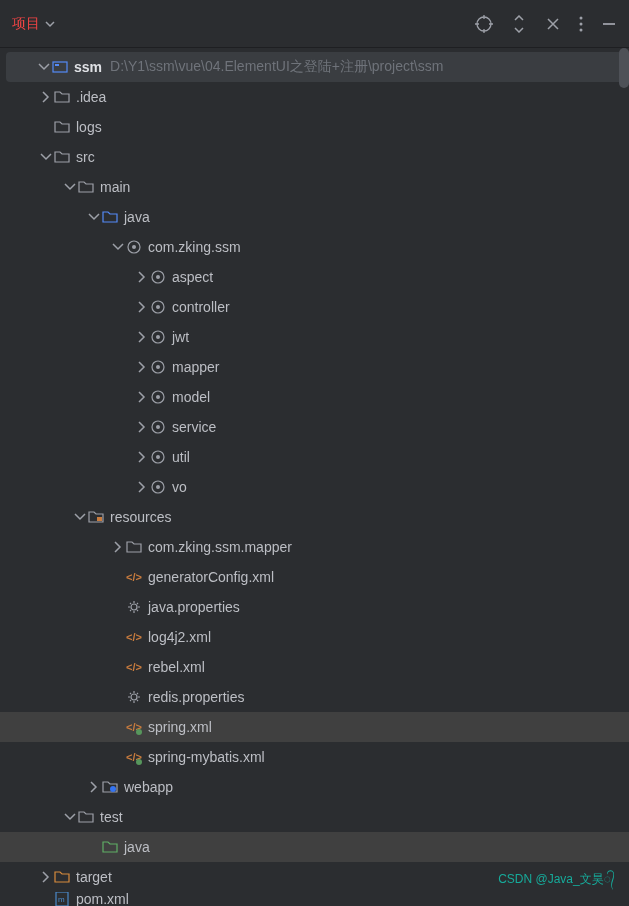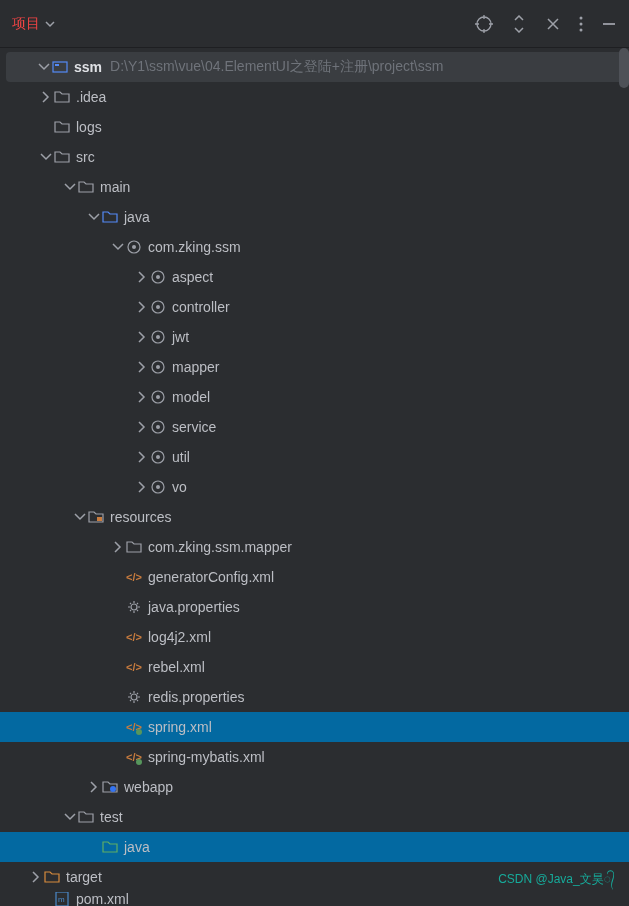--- a/index.html
+++ b/index.html
@@ -45,21 +45,21 @@
       align-items: center;
       height: 30px;
       cursor: pointer;
       padding-right: 8px;
     }
     .tree-row.selected {
       background: #3a3d41;
       border-radius: 4px;
     }
     .tree-row.highlight-green {
-      background: #0369a1;
+      background: #404040;
     }
     .chevron {
       width: 16px;
       height: 16px;
       display: flex;
       align-items: center;
       justify-content: center;
       flex-shrink: 0;
     }
     .chevron svg { display: block; }
@@ -523,21 +523,21 @@
   <div class="tree-row highlight-green" style="padding-left:86px">
     <span class="spacer"></span>
     <span class="icon">
         <svg width="16" height="16">
           <use href="#folder-green"></use>
         </svg>
       </span>
     <span class="label">java</span>
   </div>
 
-  <div class="tree-row" style="padding-left:28px">
+  <div class="tree-row" style="padding-left:38px">
     <span class="chevron">
         <svg width="16" height="16">
           <use href="#chev-right"></use>
         </svg>
       </span>
     <span class="icon">
         <svg width="16" height="16">
           <use href="#folder-orange"></use>
         </svg>
       </span>

